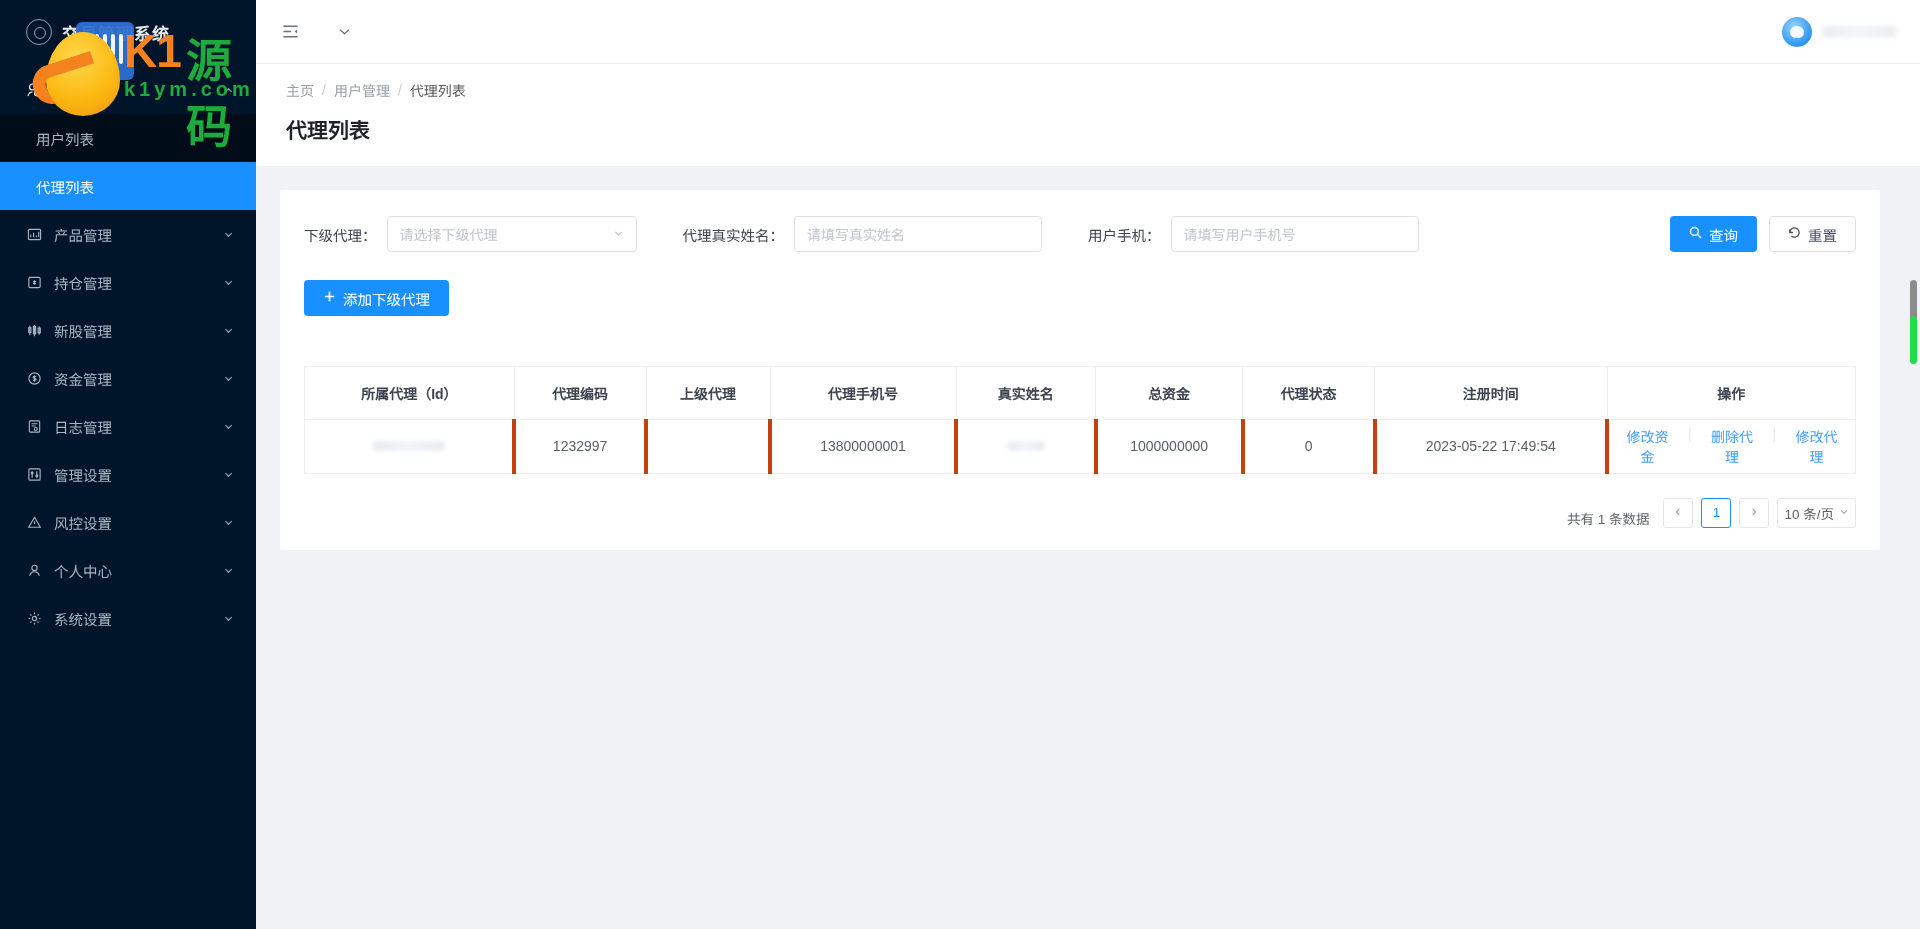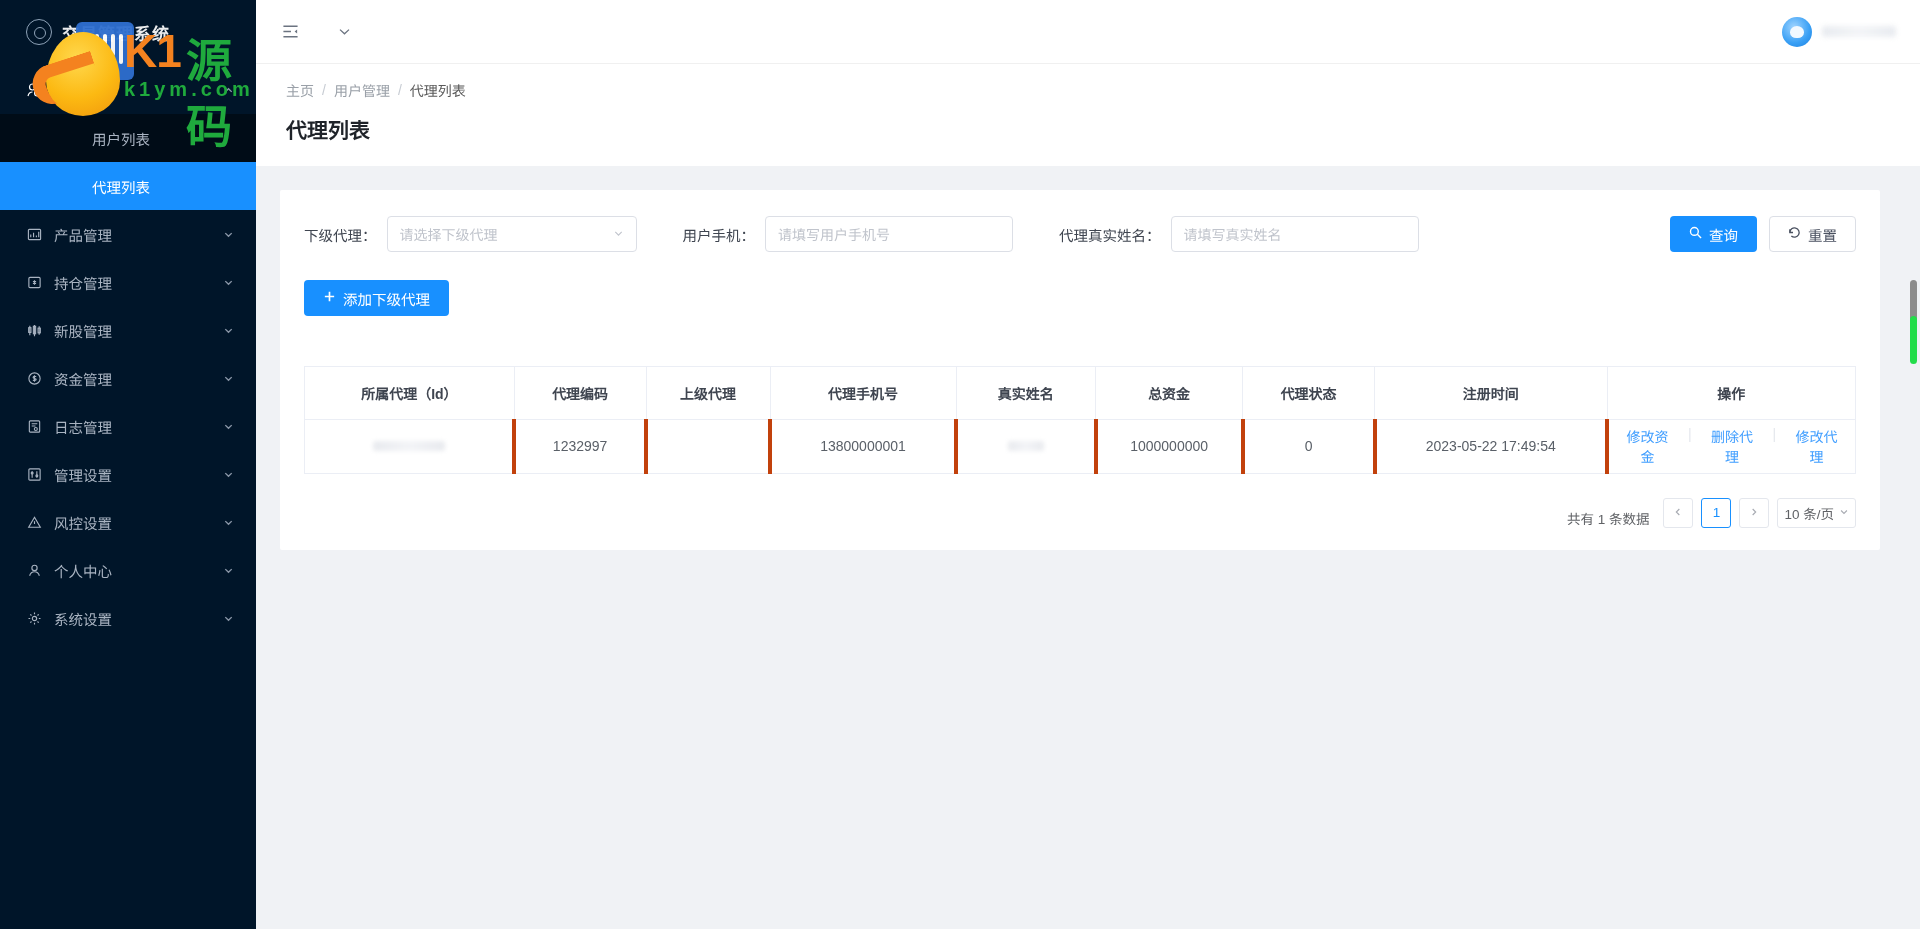--- a/index.html
+++ b/index.html
@@ -44,21 +44,21 @@
   .menu-item .mi-arrow {
     width: 12px; height: 12px; flex: 0 0 auto; color: #8a97a8;
     display: inline-flex; align-items: center; justify-content: center;
   }
   .menu-item.expanded { color: #ffffff; }
   .menu-item.expanded .mi-icon { color: #ffffff; }
 
   .submenu { background: #000c17; }
   .sub-item {
     height: 48px; display: flex; align-items: center;
-    padding-left: 92px; color: #a9b4c2; font-size: 14.5px; cursor: pointer;
+    padding-left: 36px; color: #a9b4c2; font-size: 14.5px; cursor: pointer;
   }
   .sub-item.active { background: #1890ff; color: #fff; }
 
   
   .watermark {
     position: absolute; left: 4px; top: 4px; width: 230px; height: 100px;
     pointer-events: none; z-index: 40;
   }
   .wm-bars {
     position:absolute; left:72px; top:18px; width:58px; height:58px;
@@ -435,30 +435,30 @@
               <span>请选择下级代理</span>
               <span class="caret">
                 <svg width="11" height="11" viewBox="0 0 12 12" fill="none" stroke="currentColor" stroke-width="1.2">
                     <path d="M2.5 4.2L6 7.8l3.5-3.6"></path>
                   </svg>
               </span>
             </div>
           </div>
 
           <div class="field">
+            <span class="field-label">代理真实姓名：</span>
+            <div class="ipt text">
+              <span>请填写真实姓名</span>
+            </div>
+          </div>
+
+          <div class="field">
             <span class="field-label">用户手机：</span>
             <div class="ipt text">
               <span>请填写用户手机号</span>
-            </div>
-          </div>
-
-          <div class="field">
-            <span class="field-label">代理真实姓名：</span>
-            <div class="ipt text">
-              <span>请填写真实姓名</span>
             </div>
           </div>
 
           <div class="btns">
             <div class="btn btn-primary">
               <span>
                 <svg width="13" height="13" viewBox="0 0 14 14" fill="none" stroke="currentColor" stroke-width="1.5">
                     <circle cx="5.8" cy="5.8" r="4.2"></circle>
                     <path d="M9 9l4 4"></path>
                   </svg>

